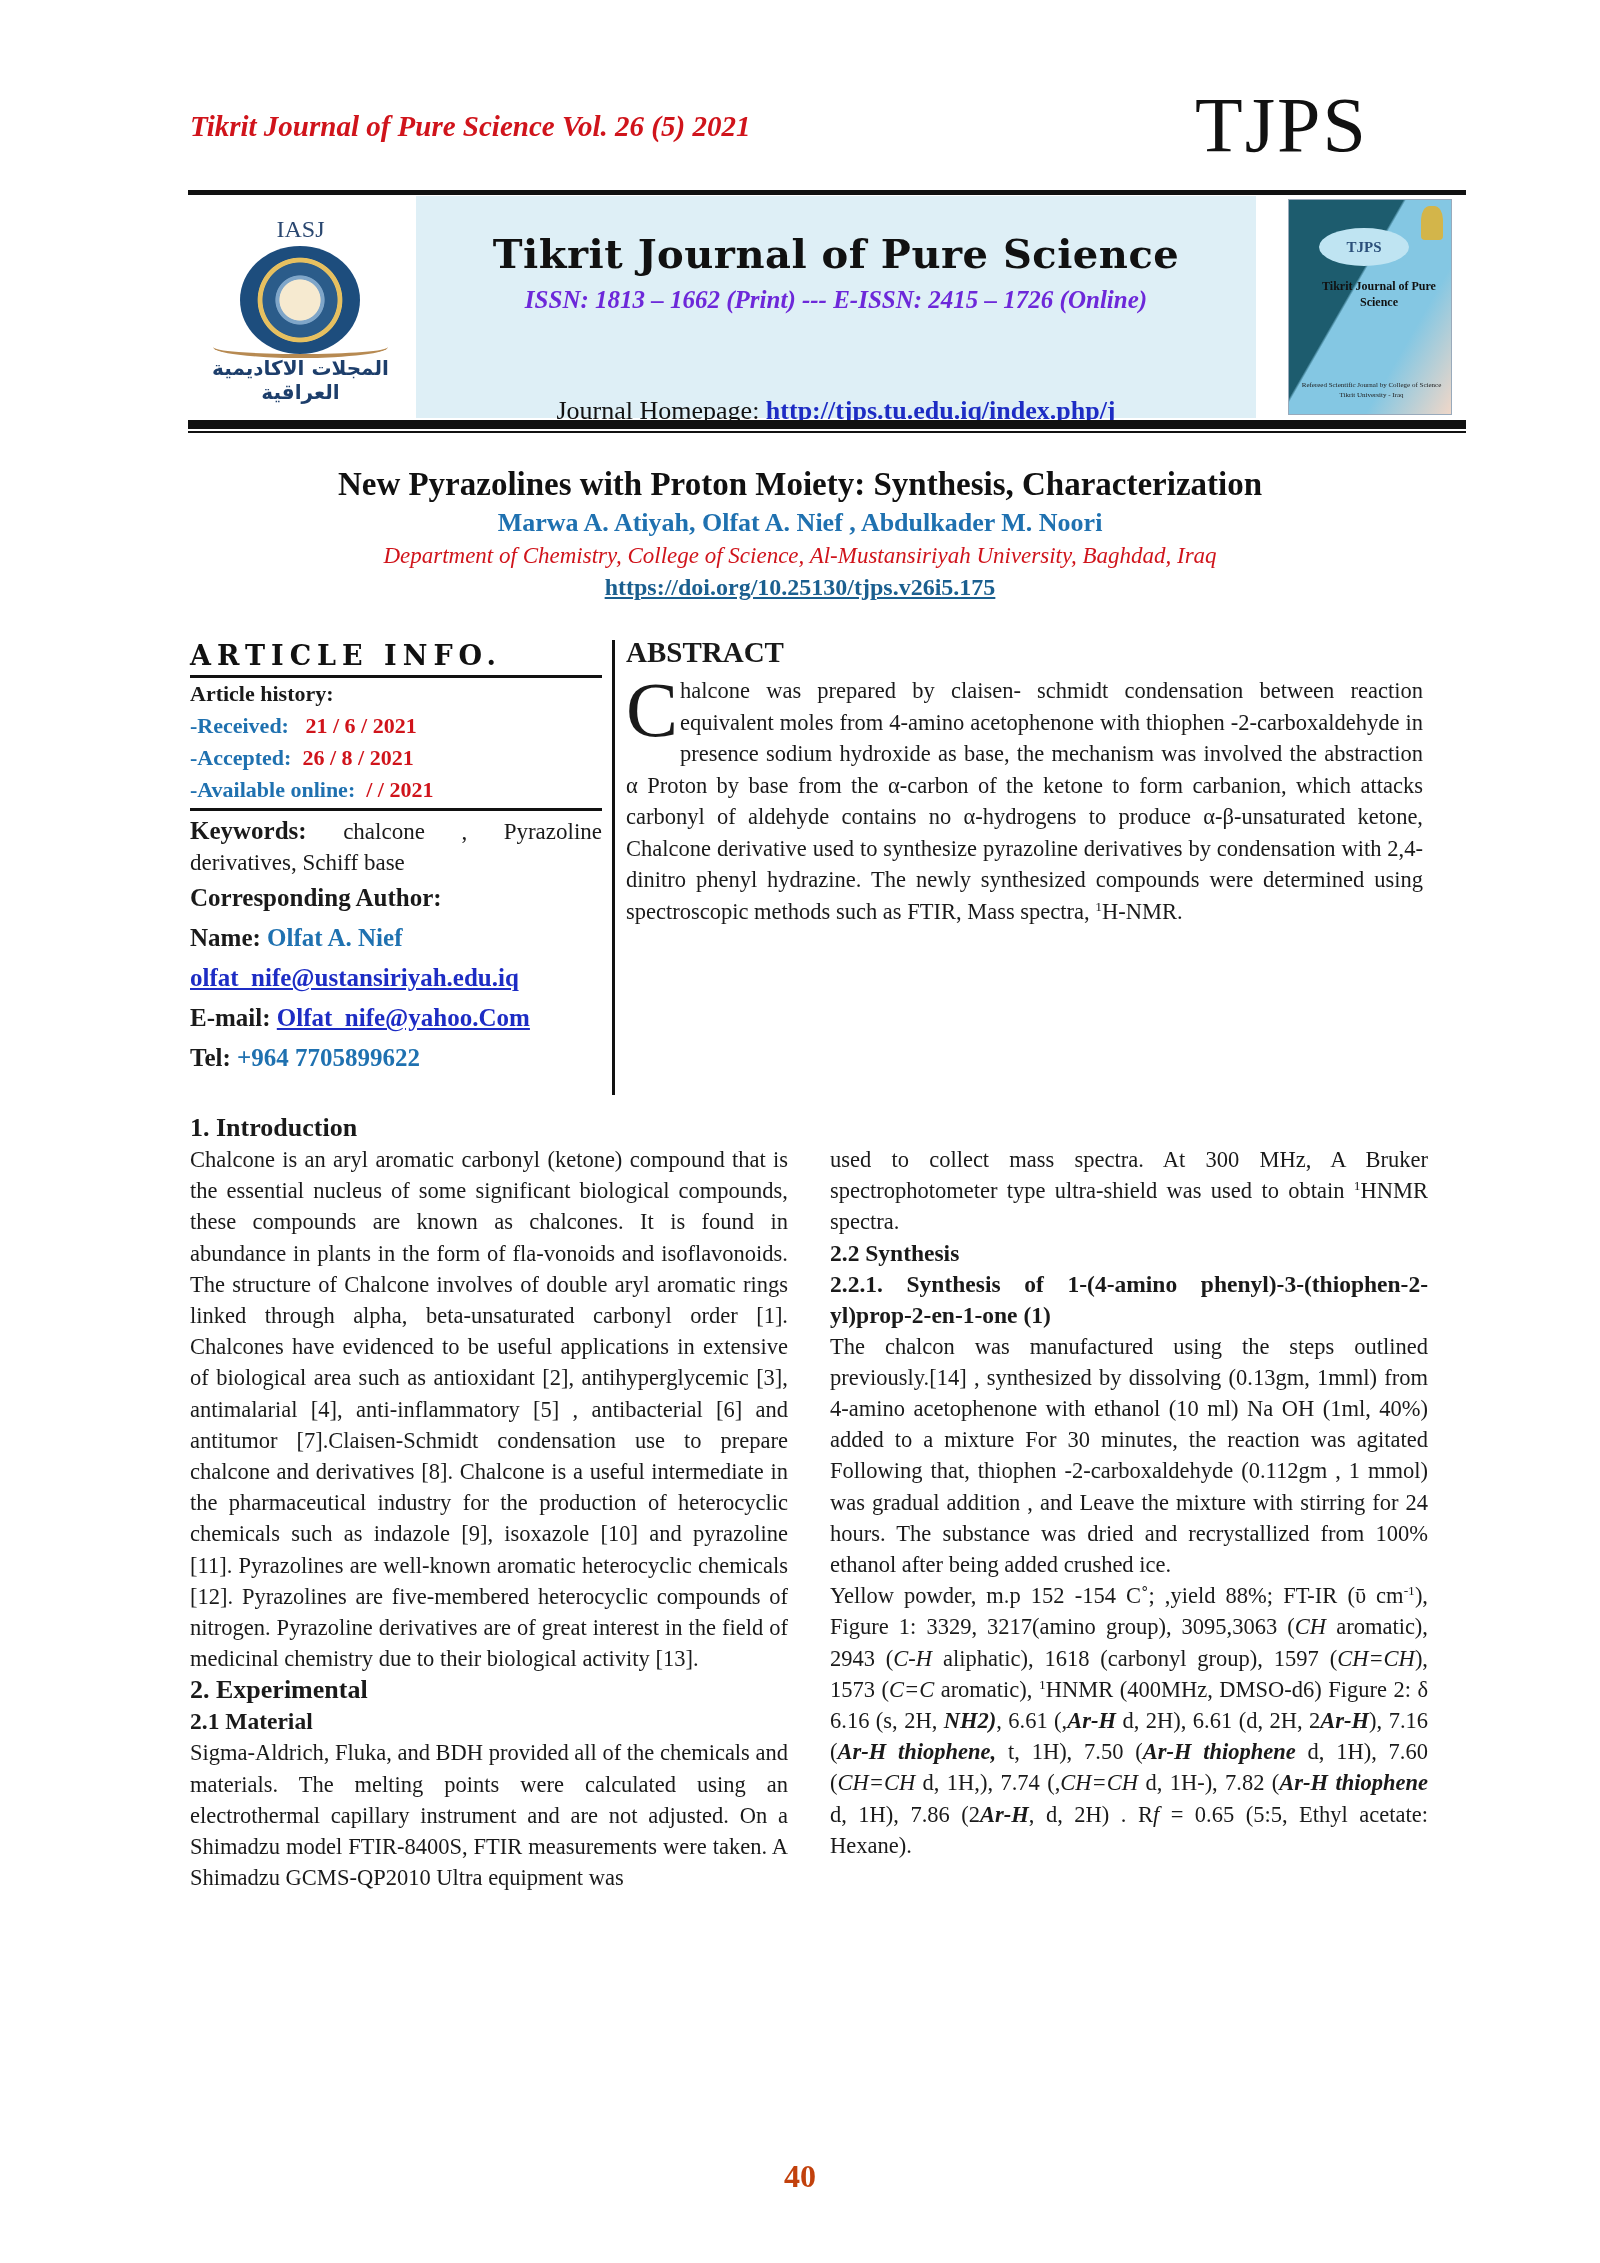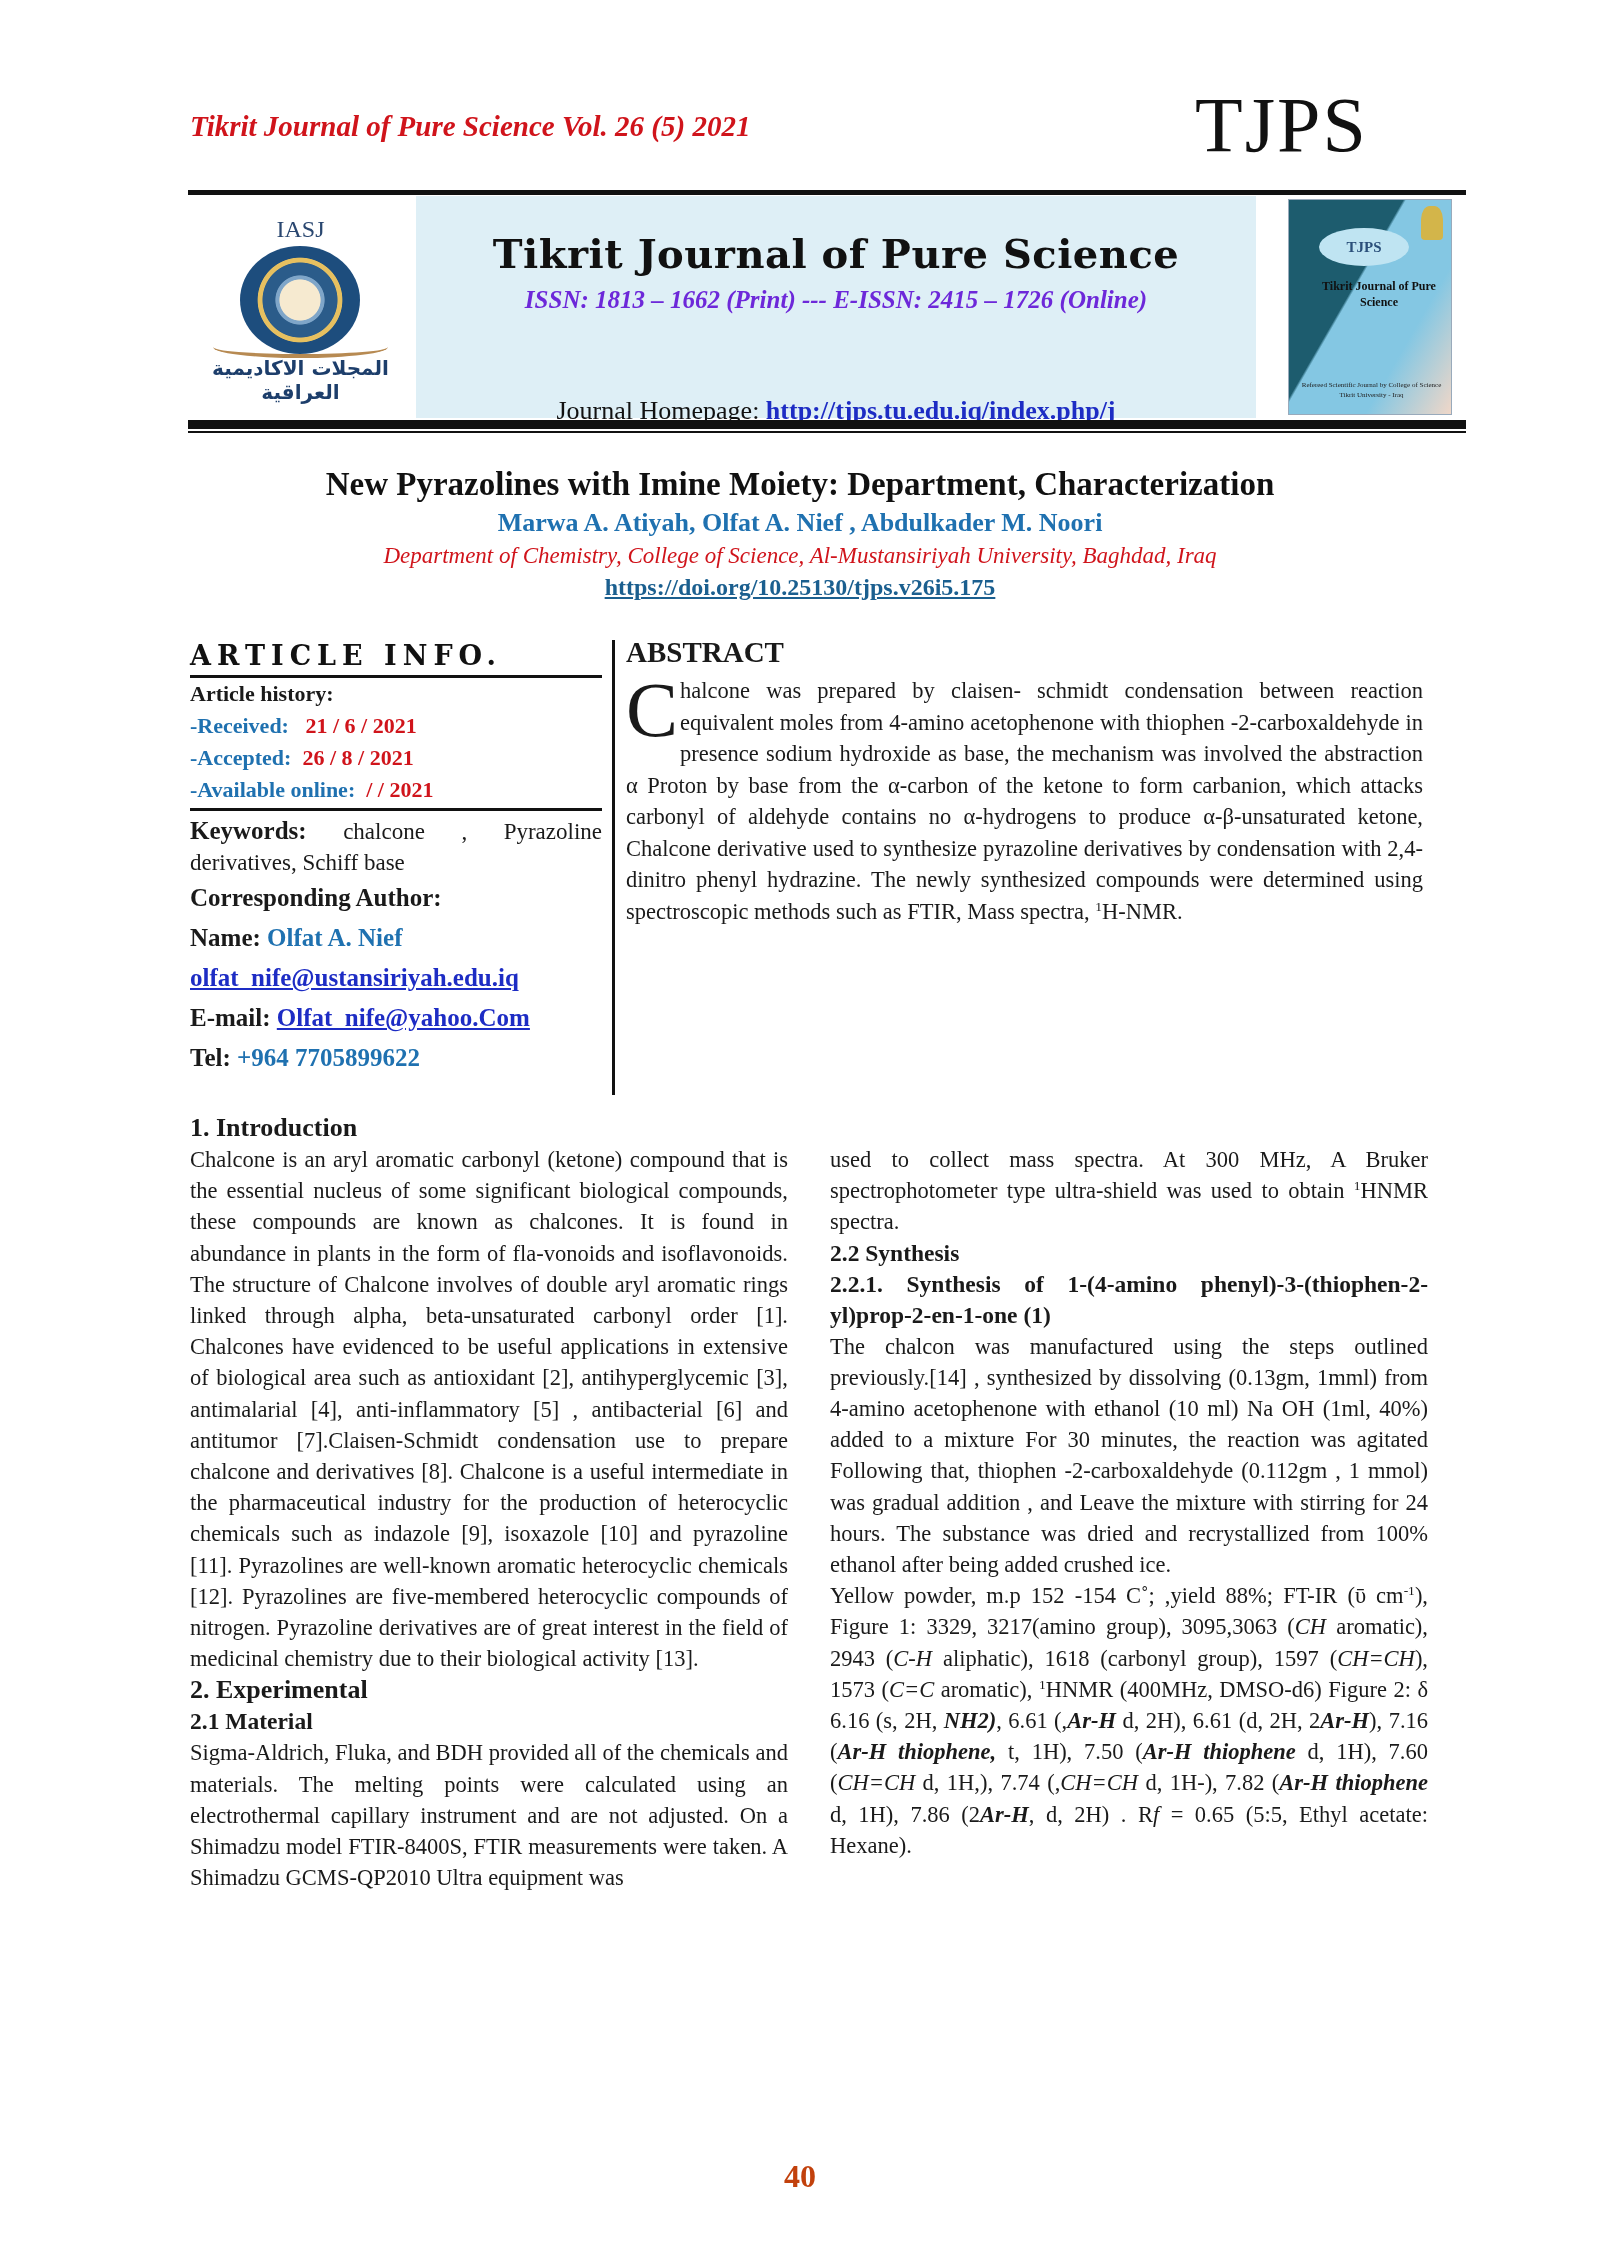--- a/index.html
+++ b/index.html
@@ -84,21 +84,21 @@
   <div class="cover">
     <div class="emb"></div>
     <div class="oval">TJPS</div>
     <div class="ctitle">Tikrit Journal of Pure Science</div>
     <div class="cfoot">Refereed Scientific Journal by College of Science Tikrit University - Iraq</div>
   </div>
 </div>
 <div class="abs rule-bot"></div>
 <div class="abs rule-bot2"></div>
 
-<div class="abs title">New Pyrazolines with Imine Moiety: Department, Characterization</div>
+<div class="abs title">New Pyrazolines with Proton Moiety: Synthesis, Characterization</div>
 <div class="abs authors">Marwa A. Atiyah, Olfat A. Nief , Abdulkader M. Noori</div>
 <div class="abs affil">Department of Chemistry, College of Science, Al-Mustansiriyah University, Baghdad, Iraq</div>
 <div class="abs doi"><a>https://doi.org/10.25130/tjps.v26i5.175</a></div>
 
 <div class="abs info">
   <div class="info-head">ARTICLE INFO.</div>
   <div class="hist">
     <div class="info-line">Article history:</div>
     <div class="info-line"><span class="blue">-Received:</span>&nbsp;&nbsp;&nbsp;<span class="red">21 / 6 / 2021</span></div>
     <div class="info-line"><span class="blue">-Accepted:</span>&nbsp;&nbsp;<span class="red">26 / 8 / 2021</span></div>

